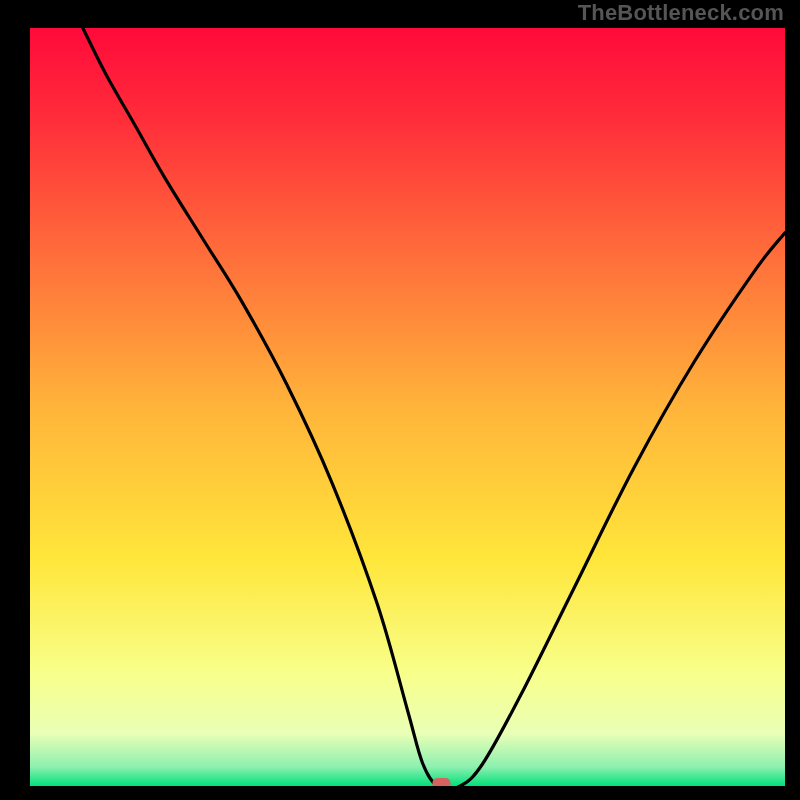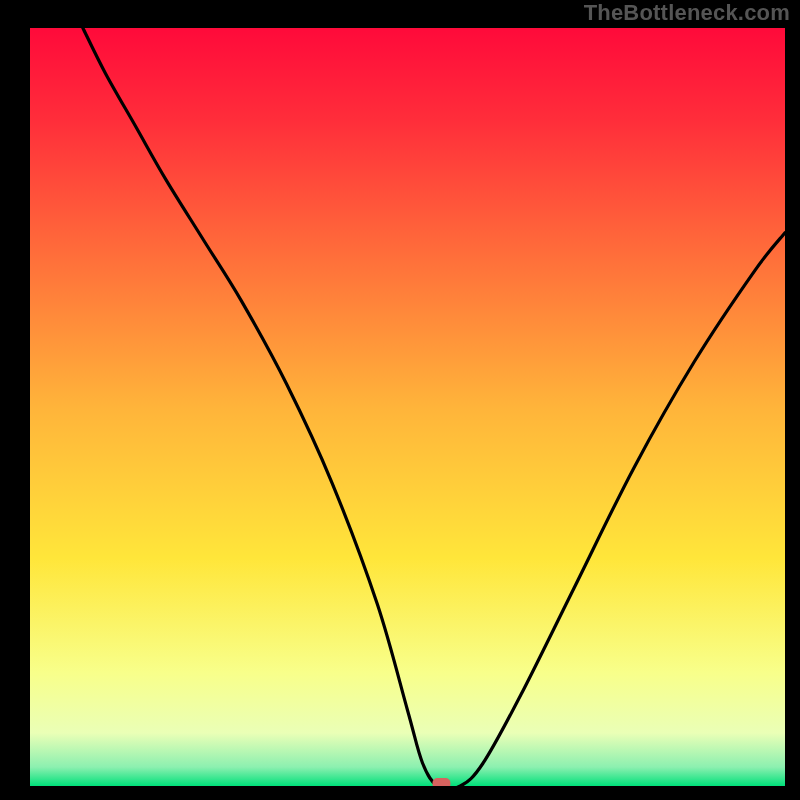--- a/index.html
+++ b/index.html
@@ -13,21 +13,21 @@
   }
   .frame {
     position: relative;
     width: 800px;
     height: 800px;
     background: #000;
   }
   .watermark {
     position: absolute;
     top: 0;
-    right: 10px;
+    right: 16px;
     color: #555;
     font-size: 22px;
     font-weight: 600;
     letter-spacing: 0.2px;
     user-select: none;
   }
   .plot {
     position: absolute;
     left: 30px;
     top: 28px;

